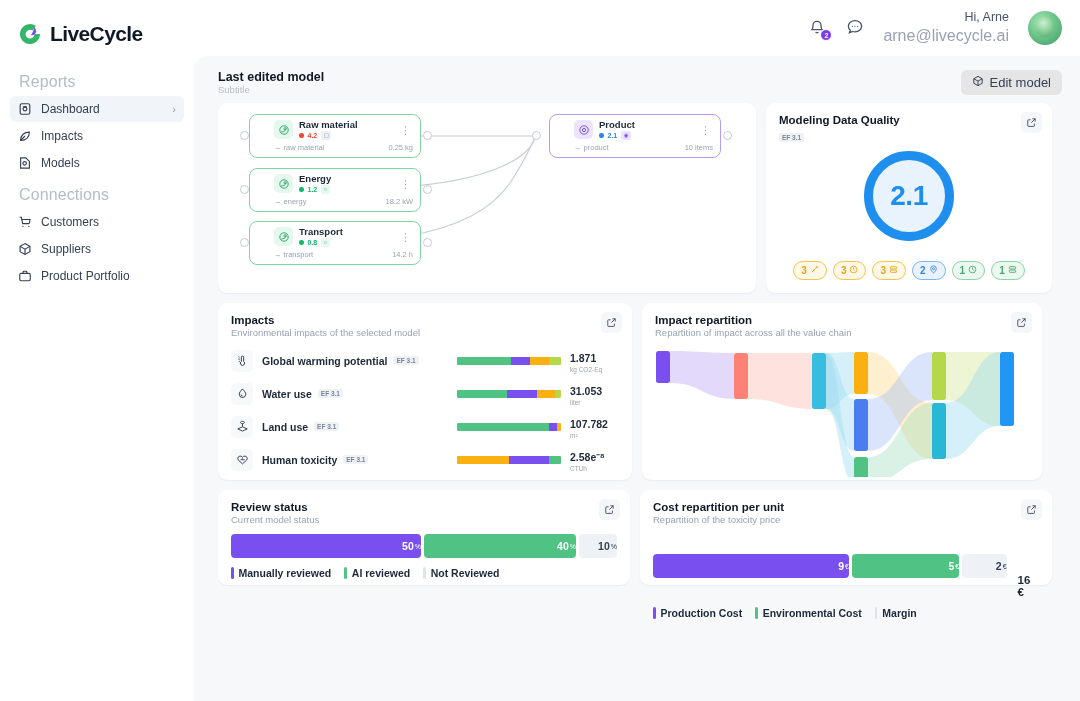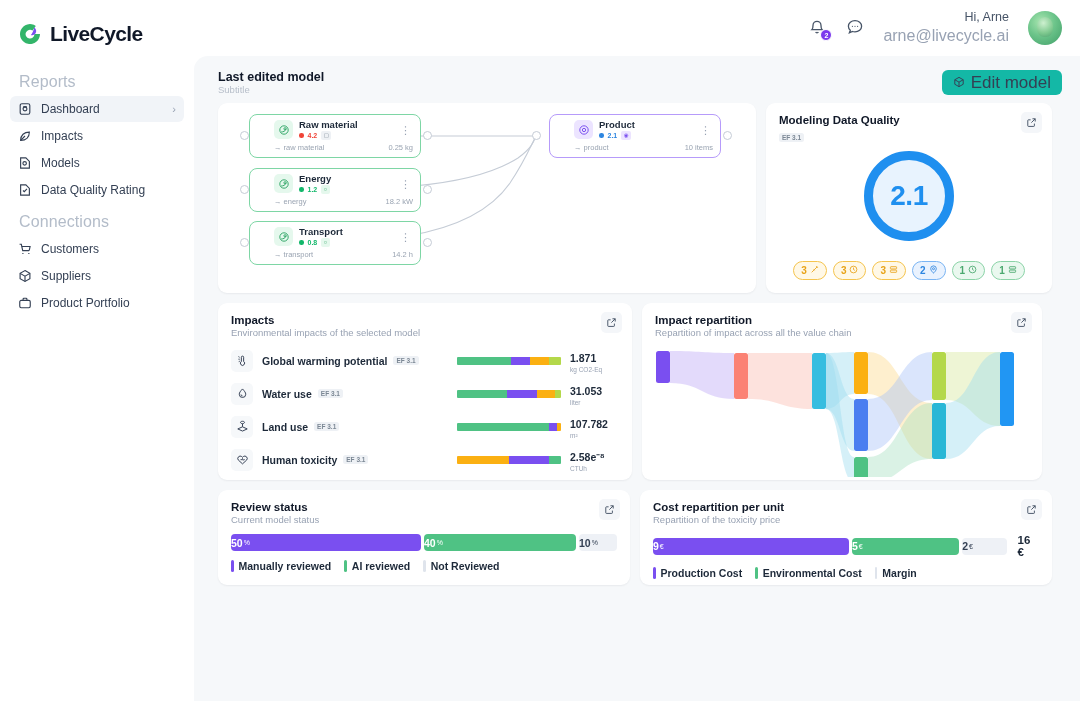--- a/index.html
+++ b/index.html
@@ -77,21 +77,21 @@
     background: #f4f6f9; border-radius: 5px; display: flex; align-items: center;
     justify-content: center; cursor: pointer; color: #475467;
   }
 
   
   .sec1-title-row { display: flex; align-items: flex-start; justify-content: space-between; margin-bottom: 8px; }
   .sec1-title { font-size: 12.5px; font-weight: 700; color: #101828; }
   .sec1-sub { font-size: 9.5px; color: #b6bec9; margin-top: 0px; }
   .edit-btn {
     display: flex; align-items: center; gap: 6px; height: 25px; padding: 0 11px;
-    background: #14b8a6; border-radius: 6px; font-size: 17px; color: #344054; cursor: pointer;
+    background: #e5e5e5; border-radius: 6px; font-size: 13px; color: #344054; cursor: pointer;
   }
   .row1 { display: flex; gap: 10px; }
   .graph-card { width: 538px; height: 190px; position: relative; overflow: hidden; }
   .graph-bg {
     position: absolute; inset: 0; border-radius: 9px;
     background-image: radial-gradient(#e3e8ef 0.7px, transparent 0.7px);
     background-size: 10px 10px;
   }
   .node {
     position: absolute; width: 172px; height: 44px; background: #fff;
@@ -163,26 +163,26 @@
   .imp-num { font-size: 10.5px; font-weight: 700; color: #1d2939; line-height: 1.1; }
   .imp-unit { font-size: 6.5px; color: #98a2b3; }
 
   .sankey-card { width: 400px; height: 177px; position: relative; }
 
   
   .row3 { display: flex; gap: 10px; margin-top: 10px; }
   .stat-card { width: 412px; height: 95px; position: relative; }
   .stat-bar { display: flex; gap: 3px; padding: 0 13px; margin-top: 9px; align-items:center; }
   .seg {
-    height: 17px; border-radius: 4px; display: flex; align-items: center; justify-content: flex-start;
+    height: 24px; border-radius: 4px; display: flex; align-items: center; justify-content: flex-end;
     font-size: 10.5px; font-weight: 700; color: #fff;
   }
   .seg.grey { background: #eef1f6; color: #344054; }
   .seg-unit { font-size: 7px; font-weight: 400; margin-left: 1px; }
-  .total { font-size: 11.5px; font-weight: 700; color: #1d2939; margin-left: 8px; }
+  .total { font-size: 11.5px; font-weight: 700; color: #1d2939; margin-left: 8px; margin-top: 40px; }
   .legend { display: flex; gap: 13px; padding: 0 13px; margin-top: 9px; }
   .lg { display: flex; align-items: center; gap: 5px; font-size: 10.5px; color: #1d2939; font-weight:700; }
   .lg-bar { width: 2.5px; height: 12px; border-radius: 2px; }
 </style>
 </head>
 <body>
 
 <div class="app">
 
   <aside class="sidebar">
@@ -221,29 +221,20 @@
       </div>
 
       <div class="nav-item">
         <span class="nm-ico">
           <svg width="14" height="14" viewBox="0 0 16 16" fill="none" stroke="#344054" stroke-width="1.3">
             <path d="M3 2.2h6l4 4v7.6H3z"></path>
               <circle cx="7.6" cy="8.4" r="2"></circle>
           </svg>
         </span>
         <span class="nm-label">Models</span>
-      </div>
-      <div class="nav-item">
-        <span class="nm-ico">
-          <svg width="14" height="14" viewBox="0 0 16 16" fill="none" stroke="#344054" stroke-width="1.3">
-            <path d="M3 2.2h6l4 4v7.6H3z"></path>
-              <path d="M5.7 8.6 7.2 10l3-3.2"></path>
-          </svg>
-        </span>
-        <span class="nm-label">Data Quality Rating</span>
       </div>
 
       <div class="nav-group-label">Connections</div>
       <div class="nav-item">
         <span class="nm-ico">
           <svg width="14" height="14" viewBox="0 0 16 16" fill="none" stroke="#344054" stroke-width="1.3">
             <path d="M1.8 2.6h2l1.6 7.2h7.2"></path>
               <path d="M4.4 5.2h9.4l-1 4.6"></path>
               <path d="M5.6 12.6v1.2M12.4 12.6v1.2"></path>
           </svg>

